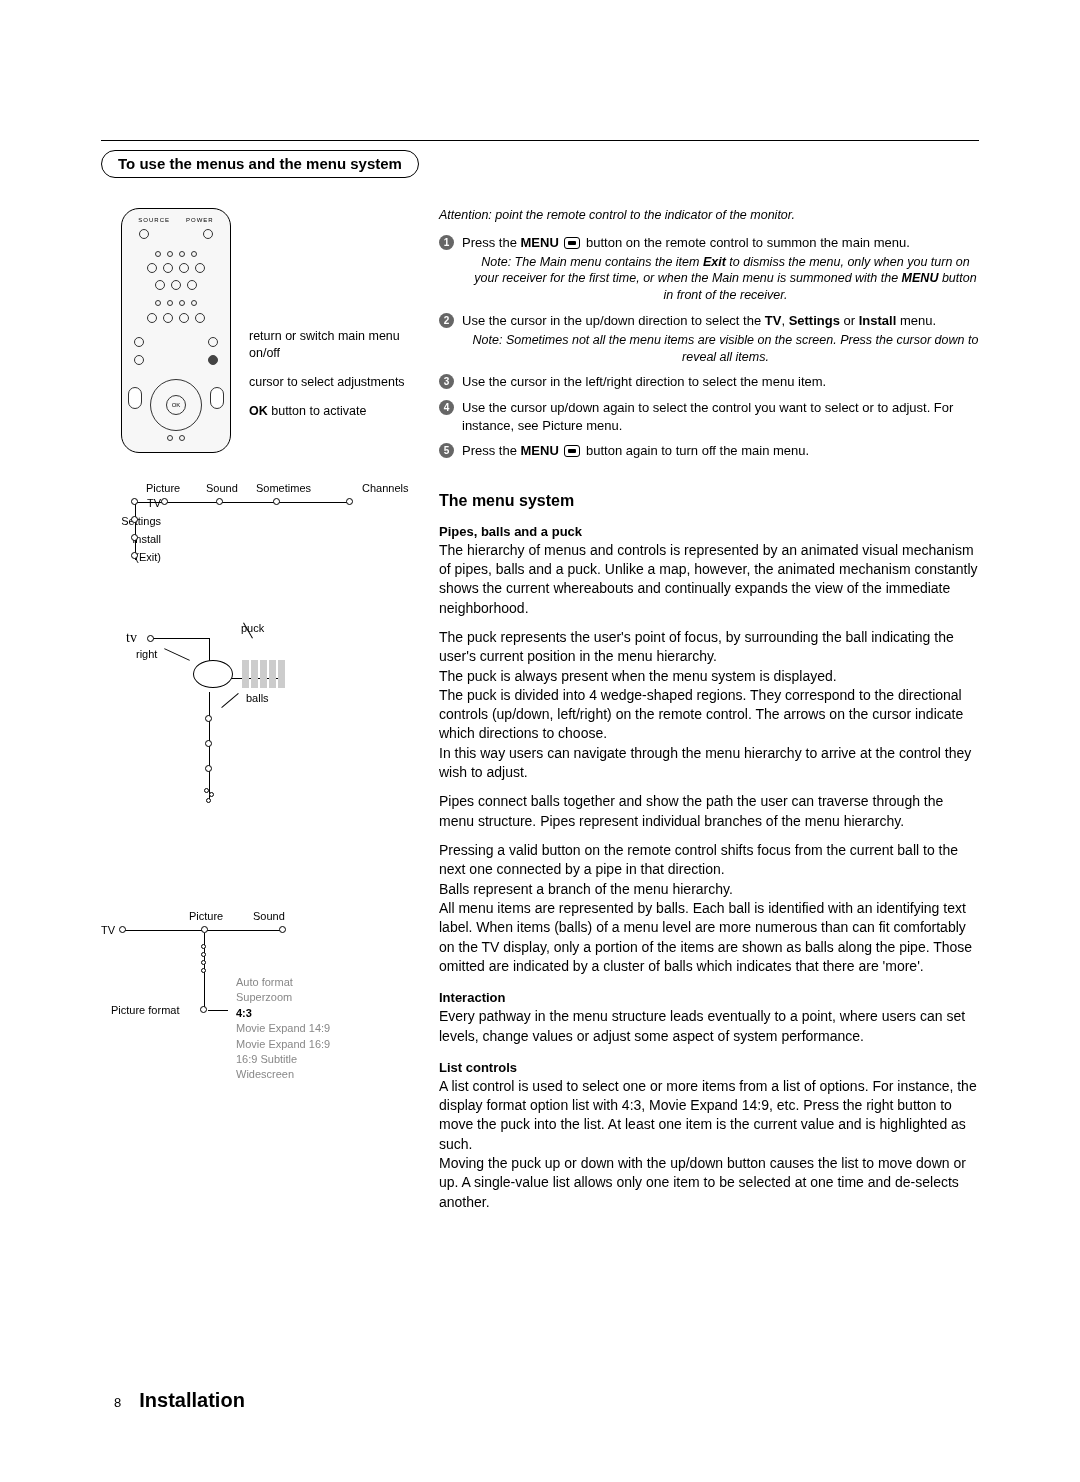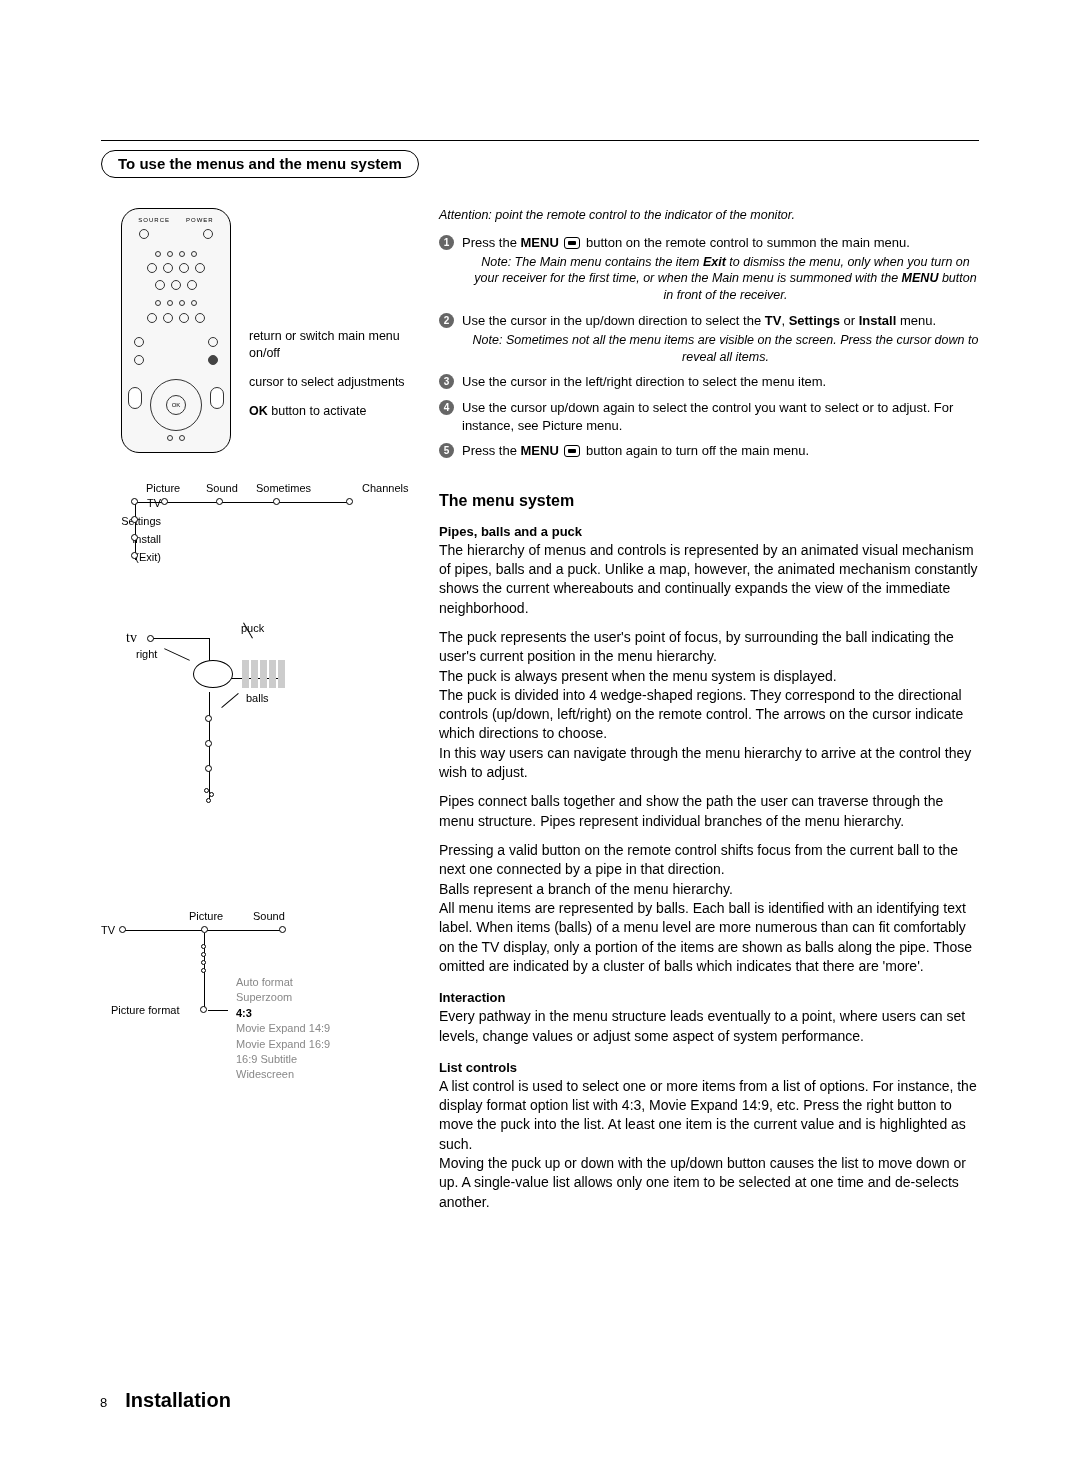--- a/index.html
+++ b/index.html
@@ -190,21 +190,21 @@
     position: relative;
     height: 210px;
     margin-top: 80px;
     font-size: 11px;
   }
   .gray-txt { color:#888; }
 
   .footer {
     position: absolute;
     bottom: 70px;
-    left: 100px;
+    left: 114px;
     font-size: 13px;
   }
   .footer-title {
     font-size: 20px;
     font-weight: bold;
   }
 </style>
 </head>
 <body>
 

